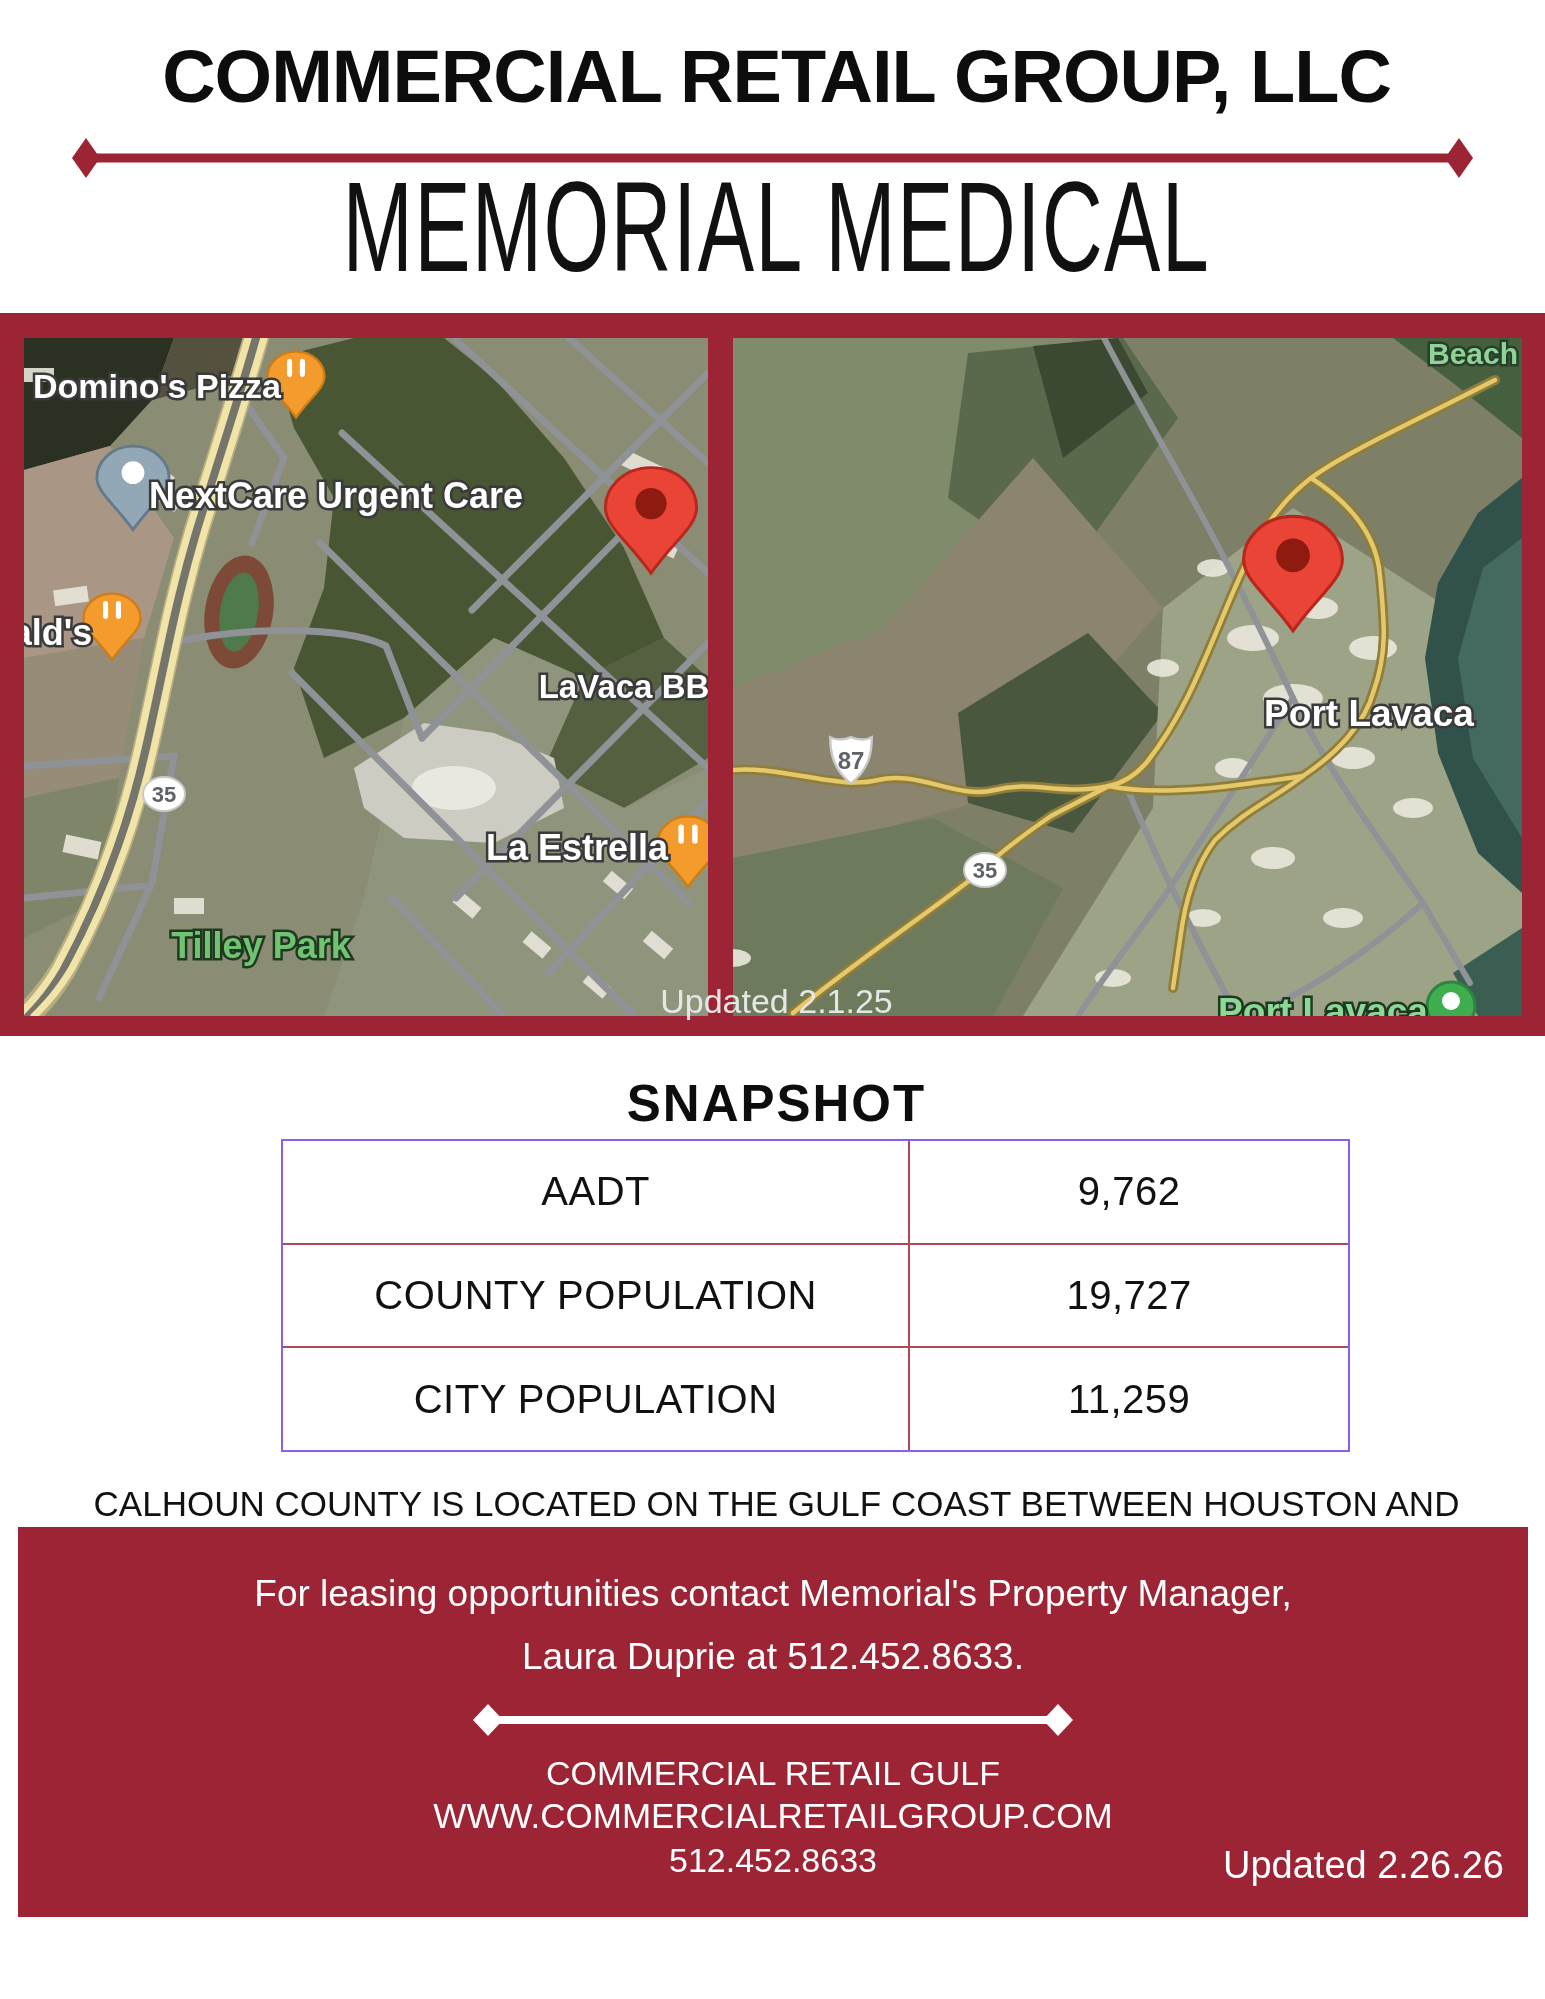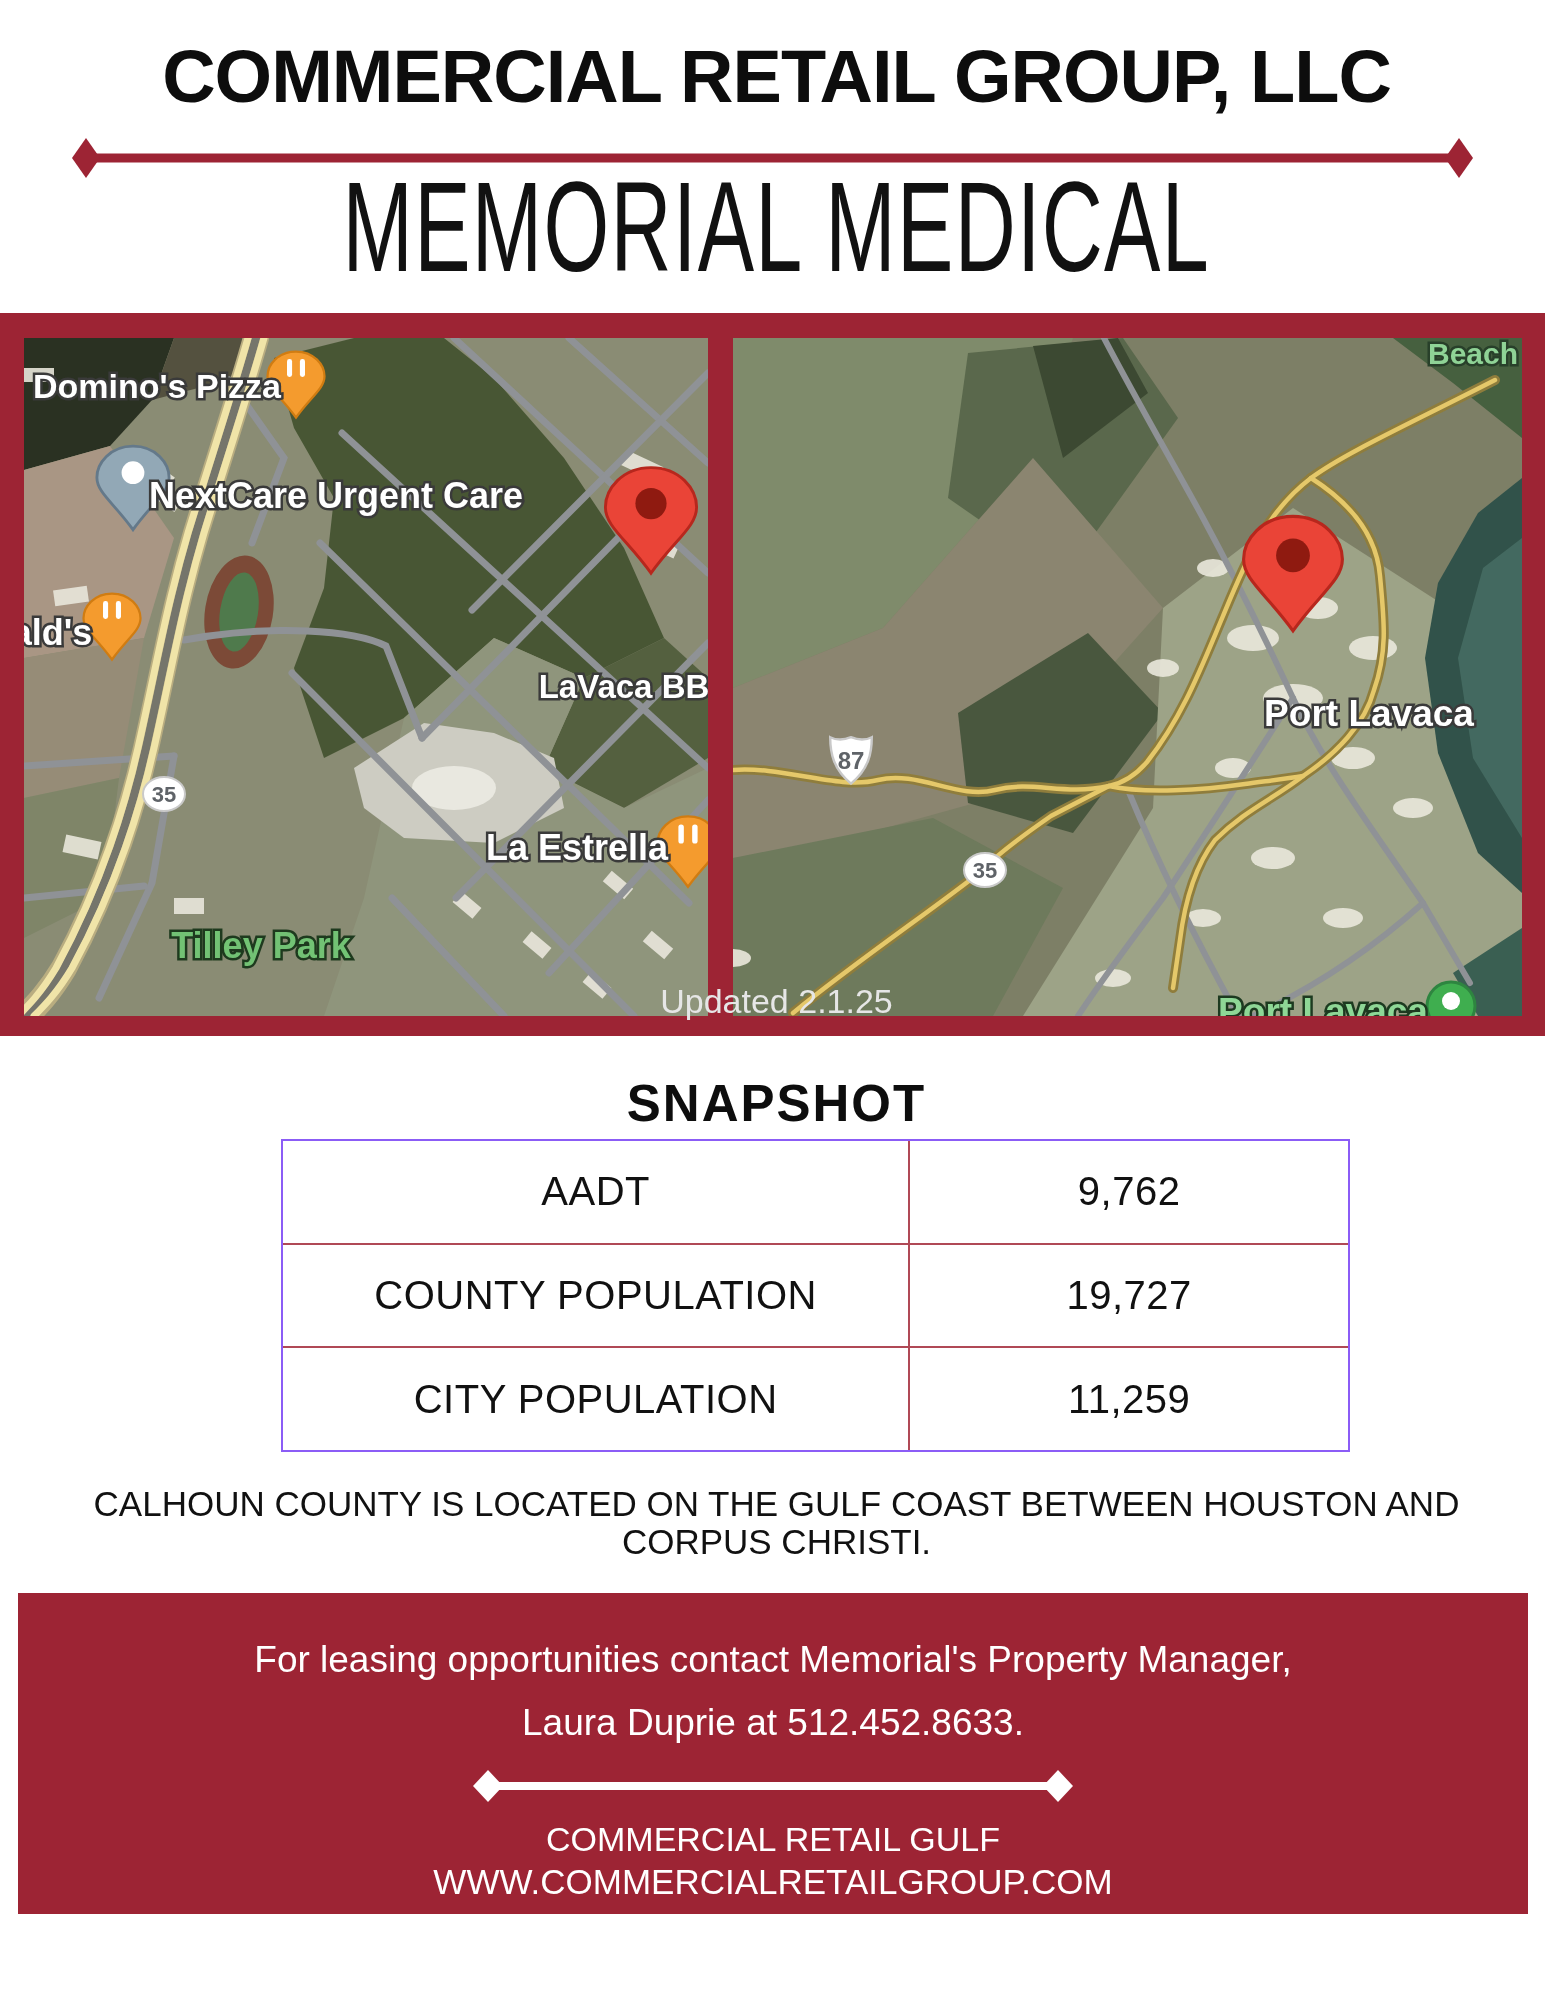--- a/index.html
+++ b/index.html
@@ -52,21 +52,21 @@
   }
   .snap-cell.label{width:58.9%;border-right:2px solid #b04956;box-sizing:border-box;}
   .snap-cell.value{width:41.1%;}
   
   .description{
     position:absolute;top:1485px;left:0;width:100%;text-align:center;
     font-size:35px;line-height:38px;color:#111;letter-spacing:0px;
   }
   
   .footer-band{
-    position:absolute;top:1593px;left:18px;width:1510px;height:321px;
+    position:absolute;top:1527px;left:18px;width:1510px;height:390px;
   }
   .footer-line{position:absolute;left:0;width:100%;text-align:center;color:#ffffff;white-space:nowrap;}
   .lease-1{top:46px;font-size:37px;}
   .lease-2{top:109px;font-size:37px;}
   .footer-divider{position:absolute;top:175px;left:455px;}
   .footer-company{top:227px;font-size:34px;}
   .footer-website{top:269px;font-size:35px;}
   .footer-phone{top:314px;font-size:34px;}
   .footer-updated{
     position:absolute;top:317px;right:24px;font-size:38px;color:#ffffff;white-space:nowrap;

